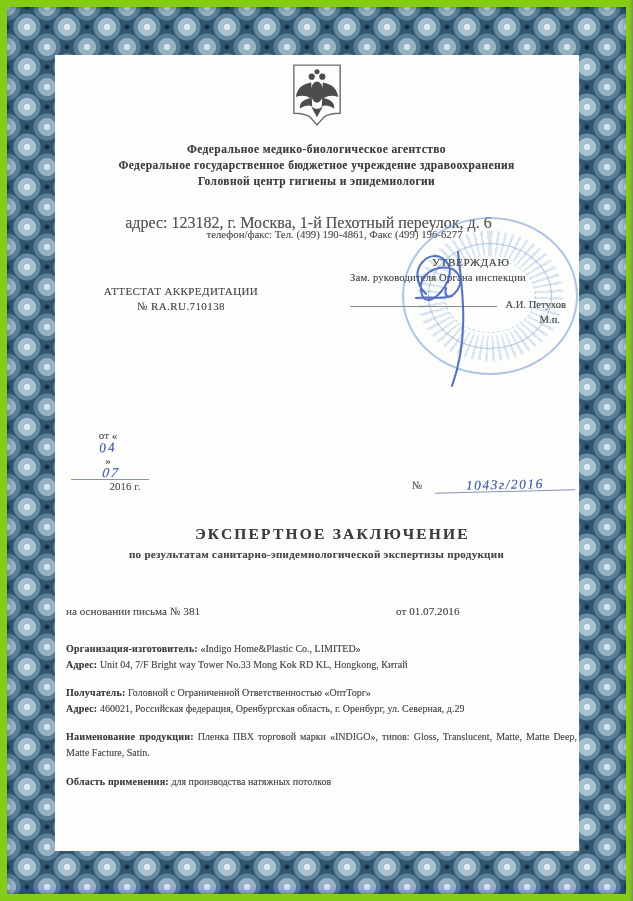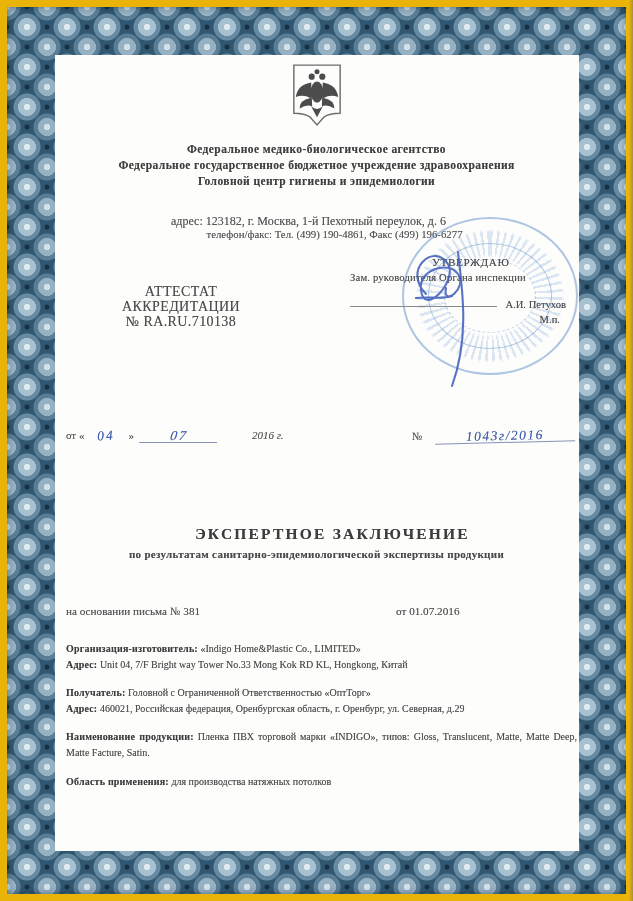--- a/index.html
+++ b/index.html
@@ -1,18 +1,18 @@
 <!DOCTYPE html>
 <html><head>
 <meta charset="utf-8">
 <style>
   html,body{margin:0;padding:0;background:#e9e9e9;}
   .page{
     position:relative;width:633px;height:901px;margin:0 auto;
-    background:#eab308;overflow:hidden;
+    background:#84cc16;overflow:hidden;
     font-family:"Liberation Serif","DejaVu Serif",serif;
     color:#4a4a4a;
   }
   
   .frame{
     position:absolute;inset:7px;
     background:
       radial-gradient(circle, rgba(233,242,247,.95) 0 3px, rgba(178,202,216,.92) 3px 9px, rgba(112,148,170,.85) 9px 13px, rgba(46,82,108,0) 14px) 0 0 / 40px 40px,
       radial-gradient(circle, rgba(222,234,241,.95) 0 3px, rgba(160,188,204,.9) 3px 9px, rgba(96,133,156,.85) 9px 13px, rgba(46,82,108,0) 14px) 20px 20px / 40px 40px,
       radial-gradient(circle, rgba(20,44,62,.9) 0 2px, rgba(20,44,62,0) 3px) 10px 10px / 20px 20px,
@@ -26,25 +26,25 @@
   .scan-edge{position:absolute;top:0;bottom:0;right:0;width:4px;
     background:linear-gradient(to left, rgba(110,110,110,.5), rgba(110,110,110,0));}
   
   .emblem{position:absolute;left:50%;top:62px;transform:translateX(-50%);opacity:.88;}
   
   .agency{position:absolute;left:60px;right:60px;top:141px;text-align:center;
     font-weight:bold;font-size:11.5px;line-height:16px;color:#3e3e3e;letter-spacing:.4px;}
   .org-title{position:absolute;left:0;right:0;top:197px;text-align:center;
     font-weight:bold;font-size:12.5px;letter-spacing:1px;color:#3c3c3c;}
   .org-title span{display:inline-block;padding:0 58px 1px 58px;border-bottom:1.2px solid #6a6a6a;}
-  .addr1{position:absolute;left:0;right:16px;top:214px;text-align:center;font-size:12px;color:#555;}
+  .addr1{position:absolute;left:0;right:16px;top:214px;text-align:center;font-size:16px;color:#555;}
   .addr2{position:absolute;left:0;right:0;top:228px;text-align:center;font-size:10.8px;color:#555;padding-left:36px;}
   
   .accred{position:absolute;left:92px;top:284px;width:178px;text-align:center;
-    font-size:14px;line-height:15px;letter-spacing:.4px;color:#4c4c4c;}
+    font-size:11px;line-height:15px;letter-spacing:.4px;color:#4c4c4c;}
   
   .approval{position:absolute;left:350px;top:256px;width:216px;z-index:2;
     font-size:10.6px;color:#4c4c4c;}
   .approve-word{margin-left:82px;font-size:11.2px;letter-spacing:.6px;color:#474747;}
   .approver-title{margin-top:4px;letter-spacing:.2px;white-space:nowrap;}
   .name-row{display:flex;align-items:flex-end;margin-top:16px;}
   .name-line{flex:1;border-bottom:1px solid #8a8a8a;height:1px;margin-bottom:3px;margin-right:8px;}
   .approver-name{white-space:nowrap;}
   .mp{margin-top:4px;text-align:right;padding-right:6px;}
   
@@ -54,26 +54,26 @@
     background:repeating-conic-gradient(rgba(110,155,210,.3) 0deg 2.4deg, rgba(110,155,210,0) 2.4deg 6.5deg);
     -webkit-mask:radial-gradient(closest-side, transparent 0 52%, #000 56% 86%, transparent 90%);
     mask:radial-gradient(closest-side, transparent 0 52%, #000 56% 86%, transparent 90%);
     opacity:.8;}
   .stamp-ring{position:absolute;inset:24px;border:1.4px solid rgba(108,152,206,.5);border-radius:50%;}
   .stamp-ring2{position:absolute;inset:40px;border:1px dashed rgba(108,152,206,.4);border-radius:50%;}
   .signature{position:absolute;left:396px;top:236px;z-index:3;pointer-events:none;}
   
   .date-row{position:absolute;left:66px;right:58px;top:429px;display:flex;
     justify-content:space-between;font-size:11px;color:#555;align-items:flex-end;}
-  .date-left{display:flex;align-items:flex-start;}
+  .date-left{display:flex;align-items:center;flex-direction:column;}
   .hand{font-style:italic;color:#3d5cb8;font-size:13.5px;letter-spacing:2px;line-height:13px;}
   .day{display:inline-block;width:44px;text-align:center;transform:rotate(-4deg);}
   .month{display:inline-block;width:78px;text-align:center;border-bottom:1px solid #8892b8;
     transform:skewX(-8deg);margin-left:6px;}
-  .year{margin-left:34px;font-style:italic;}
+  .year{margin-left:34px;}
   .num-label{margin-right:10px;}
   .num-value{display:inline-block;min-width:140px;text-align:center;border-bottom:1px solid #8892b8;
     transform:rotate(-1.5deg);letter-spacing:1.5px;}
   
   .doc-title{position:absolute;left:0;right:0;top:525px;text-align:center;
     font-weight:bold;font-size:15.5px;letter-spacing:2.2px;color:#3c3c3c;padding-left:32px;}
   .doc-subtitle{position:absolute;left:0;right:0;top:548px;text-align:center;
     font-weight:bold;font-size:11px;letter-spacing:.3px;color:#4a4a4a;}
   
   .basis-row{position:absolute;left:66px;right:58px;top:605px;font-size:11.2px;color:#4e4e4e;}

